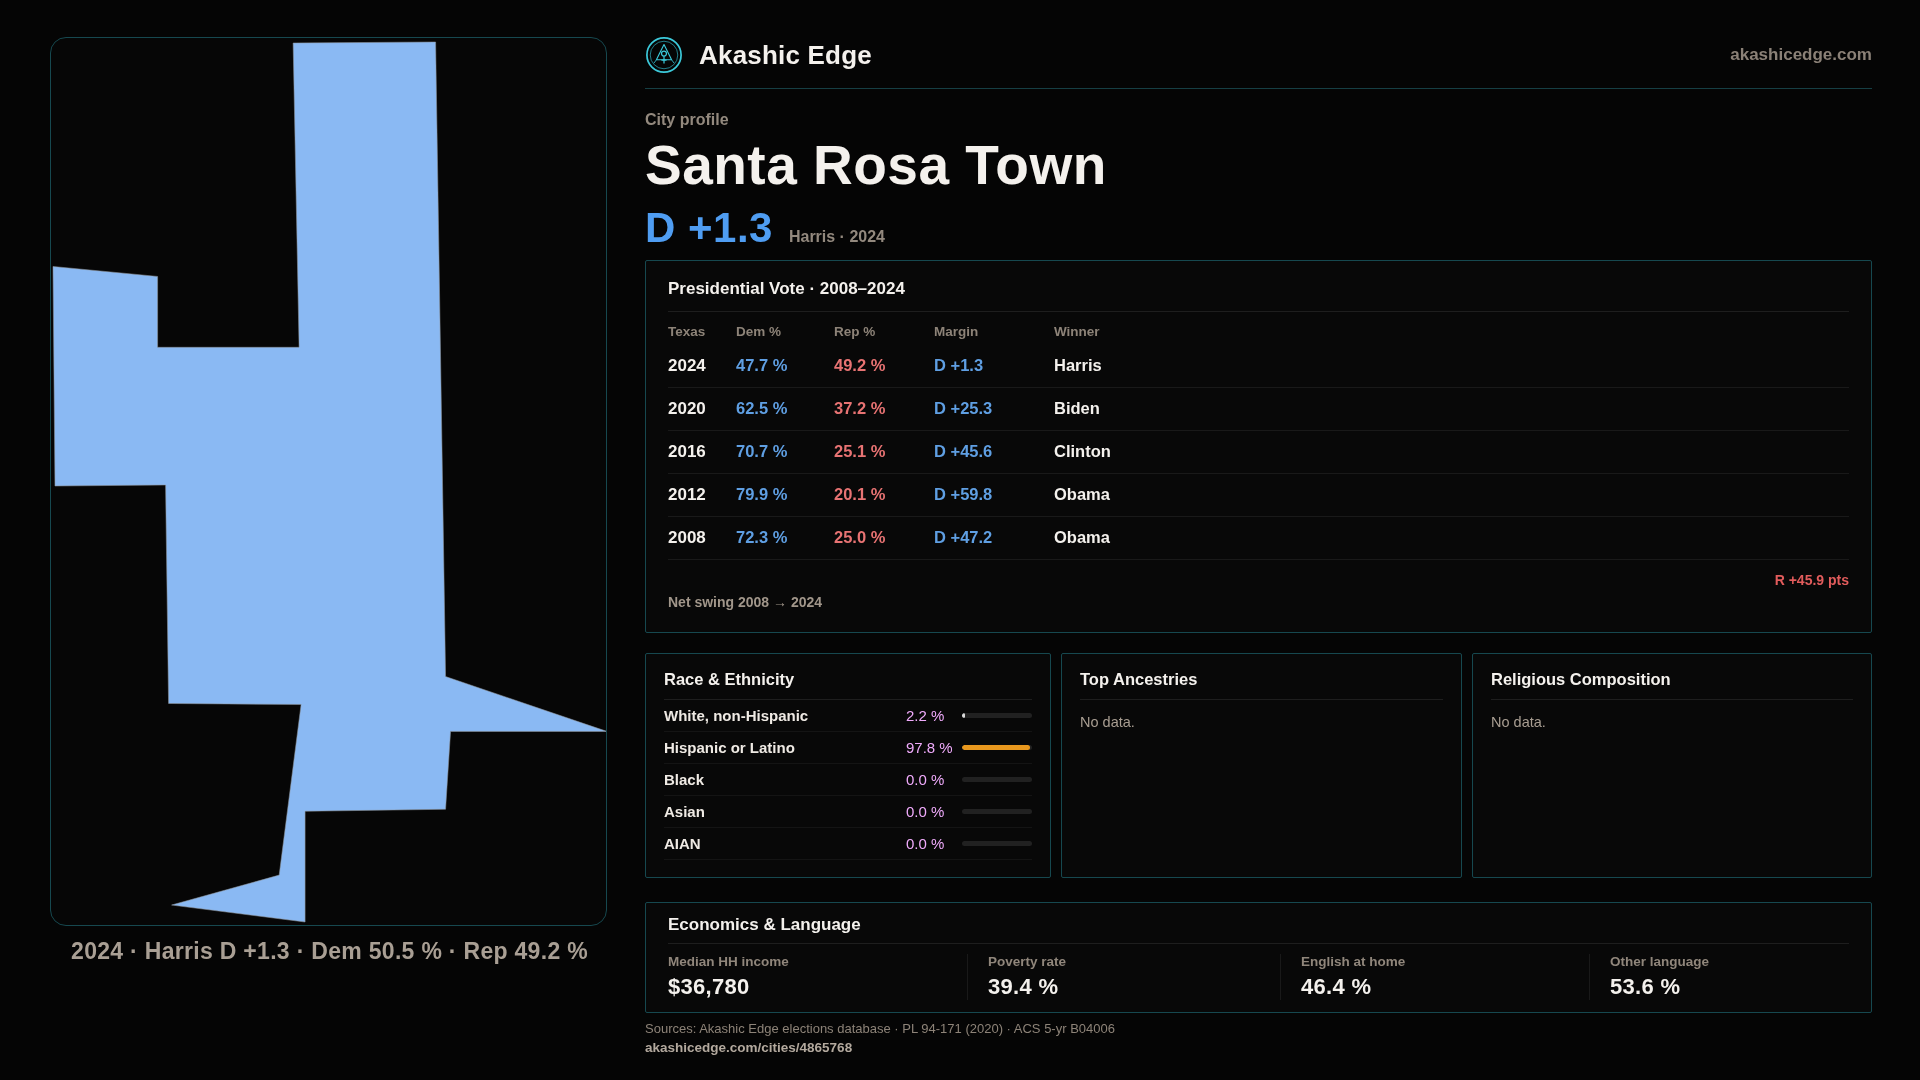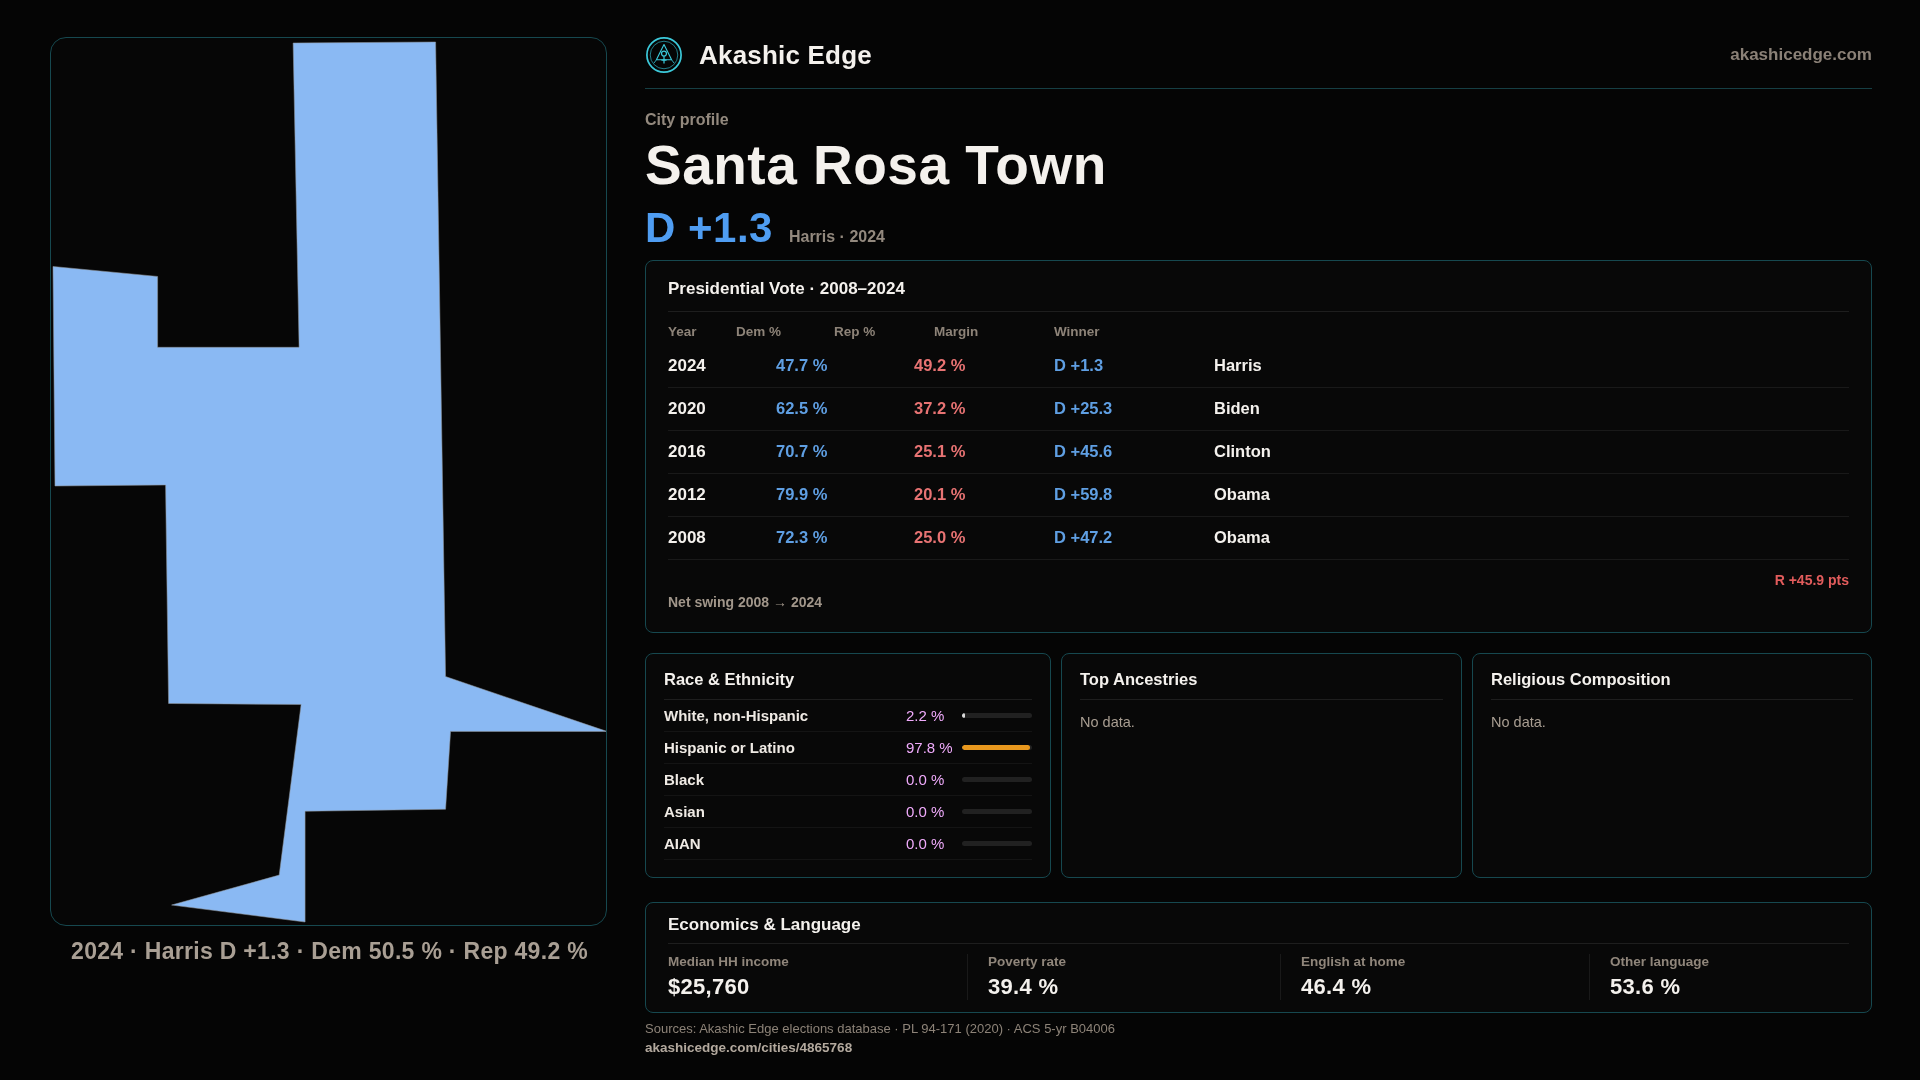--- a/index.html
+++ b/index.html
@@ -5,21 +5,21 @@
   * { box-sizing: border-box; }
   html,body { margin:0; padding:0; }
   body {
     width:1920px; height:1080px;
     background:#050505;
     color:#f4f1ed;
     font-family:"Liberation Sans", sans-serif;
     position:relative;
     overflow:hidden;
   }
-  .card { border:1px solid #16484f; border-radius:8px; background:#080808; }
+  .card { border:1px solid #16484f; border-radius:2px; background:#080808; }
 
   
   .map-card {
     position:absolute; left:50px; top:37px;
     width:557px; height:889px;
     border:1px solid #16484f; border-radius:16px;
     background:#060606; overflow:hidden;
   }
   .map-card svg { display:block; width:100%; height:100%; }
   .map-caption {
@@ -42,21 +42,21 @@
   .subtitle { margin-top:16px; font-size:17.5px; font-weight:700; color:#a89d91; }
   .margin-row { margin-top:8px; display:flex; align-items:baseline; gap:16px; }
   .margin-big { font-size:42px; font-weight:700; color:#4f9df2; letter-spacing:.5px; line-height:1.15;}
   .margin-note { font-size:16px; font-weight:700; color:#93897e; }
 
   
   .pres { margin-top:8px; padding:18px 22px 12px 22px; }
   .card-title { font-size:17px; font-weight:700; padding-bottom:12px; border-bottom:1px solid rgba(255,255,255,.09); }
   .tbl-head, .tbl-row { display:grid; grid-template-columns:68px 98px 100px 120px 1fr; align-items:center; }
   .tbl-head { padding:12px 0 6px 0; color:#8d8378; font-size:13.5px; font-weight:700; }
-  .tbl-row { padding:11px 0; border-bottom:1px solid rgba(255,255,255,.07); font-size:16.5px;gap:40px; }
+  .tbl-row { padding:11px 0; border-bottom:1px solid rgba(255,255,255,.07); font-size:16.5px; }
   .tbl-row .year { font-weight:700; font-size:17px; }
   .dem  { color:#5f9fe3; font-weight:700; }
   .rep  { color:#e87373; font-weight:700; }
   .marg { color:#5f9fe3; font-weight:700; }
   .winner { font-weight:700; }
   .pres-footer { display:flex; justify-content:space-between; padding:12px 0 10px 0; font-size:14px; font-weight:700; }
   .pres-footer .lbl { color:#a1968a;margin-top:22px; }
   .pres-footer .val { color:#e25c5c; }
 
   
@@ -116,21 +116,21 @@
 
   <div class="margin-row">
     <span class="margin-big">D +1.3</span>
     <span class="margin-note">Harris · 2024</span>
   </div>
 
   <div class="card pres">
     <div class="card-title">Presidential Vote · 2008–2024</div>
 
     <div class="tbl-head">
-      <span>Year</span>
+      <span>Texas</span>
       <span>Dem %</span>
       <span>Rep %</span>
       <span>Margin</span>
       <span>Winner</span>
     </div>
 
     <div class="tbl-row">
       <span class="year">2024</span>
       <span class="dem">47.7 %</span>
       <span class="rep">49.2 %</span>
@@ -223,21 +223,21 @@
       <div class="no-data">No data.</div>
     </div>
 
   </div>
 
   <div class="card econ">
     <div class="card-title">Economics &amp; Language</div>
     <div class="stats">
       <div class="stat">
         <div class="stat-label">Median HH income</div>
-        <div class="stat-value">$25,760</div>
+        <div class="stat-value">$36,780</div>
       </div>
       <div class="stat">
         <div class="stat-label">Poverty rate</div>
         <div class="stat-value">39.4 %</div>
       </div>
       <div class="stat">
         <div class="stat-label">English at home</div>
         <div class="stat-value">46.4 %</div>
       </div>
       <div class="stat">

